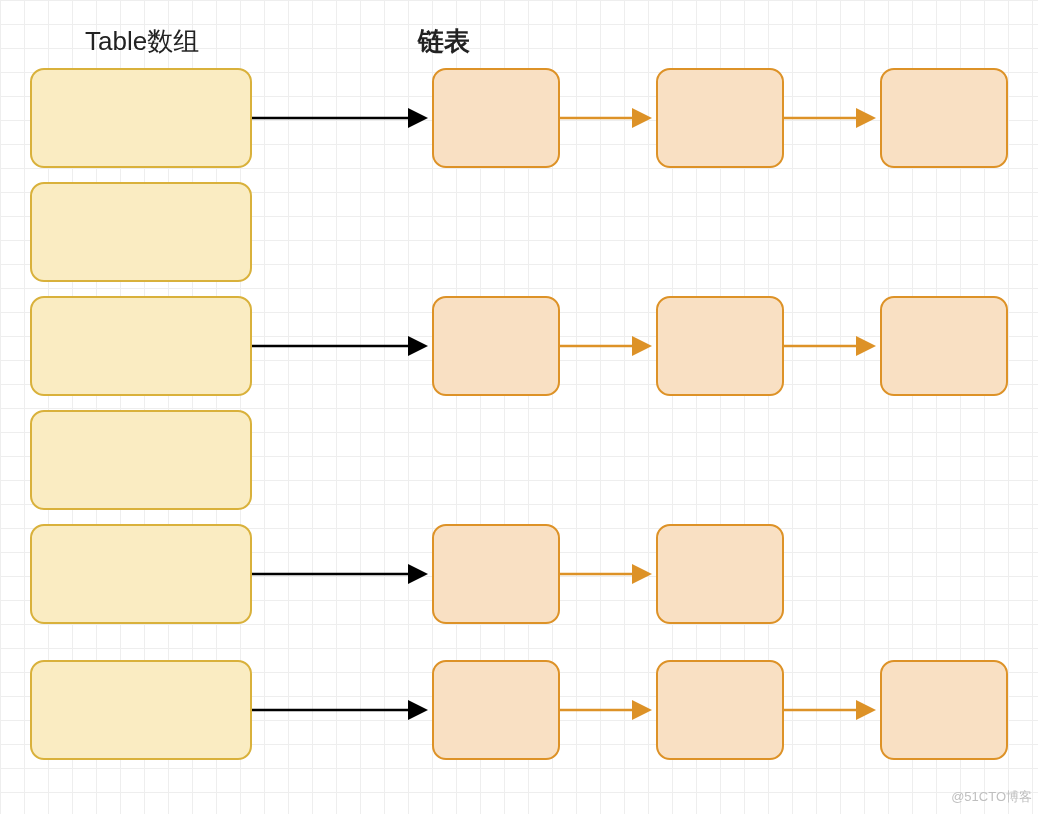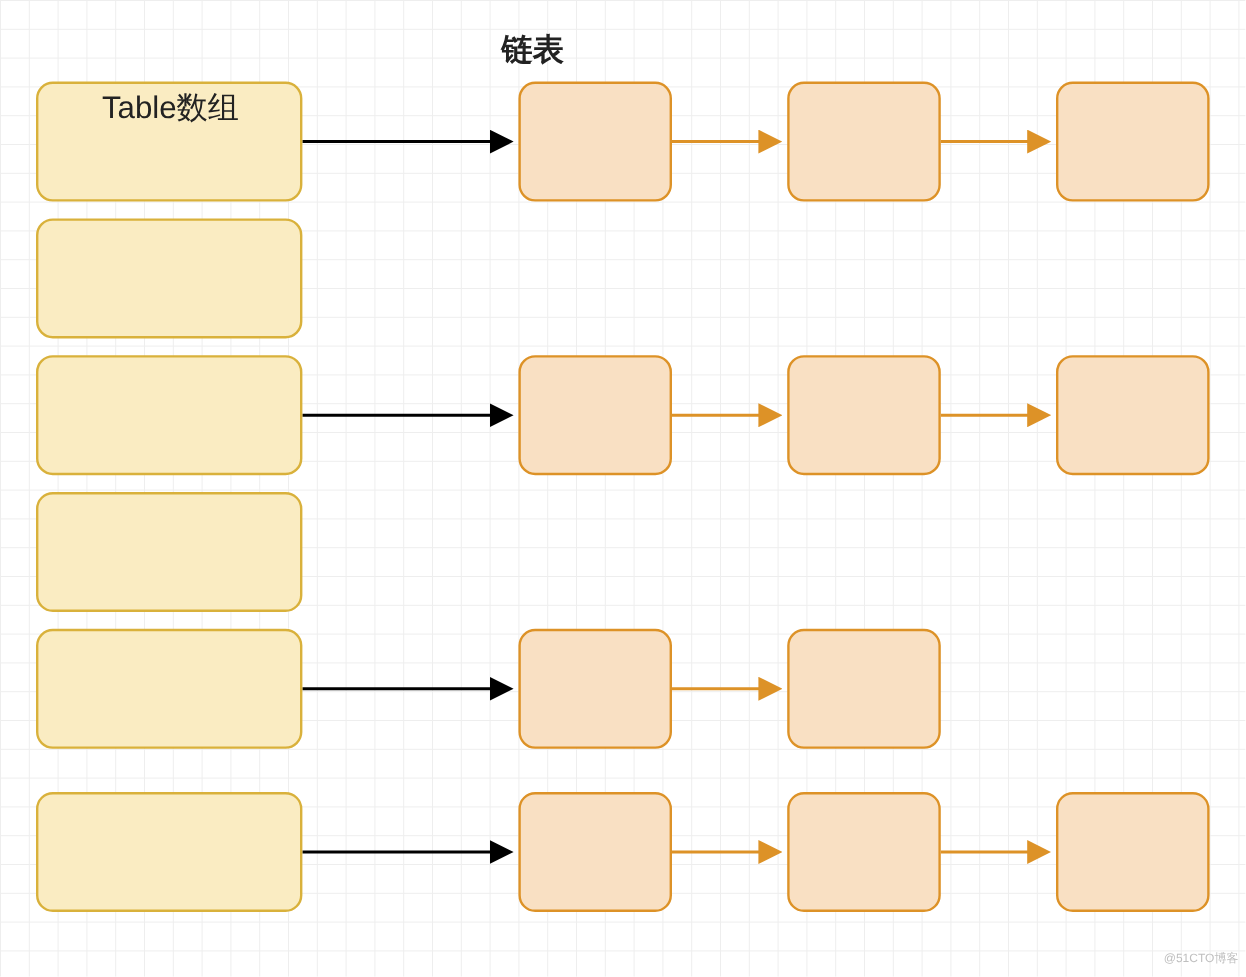--- a/index.html
+++ b/index.html
@@ -50,30 +50,30 @@
       width: 1038px;
       height: 814px;
       z-index: 1;
       pointer-events: none;
     }
     .watermark {
       position: absolute;
       right: 6px;
       bottom: 8px;
       color: #bfbfbf;
-      font-size: 10px;
+      font-size: 13px;
       z-index: 4;
     }
   </style>
 </head>
 <body>
 
 <div class="grid-bg"></div>
 
-<div class="label" style="left:85px; top:24px;margin-top:48px;">Table数组</div>
+<div class="label" style="left:85px; top:24px;">Table数组</div>
 <div class="label" style="left:418px; top:24px;font-weight:bold;">链表</div>
 
 <div class="table-box" style="left:30px; top:68px;"></div>
 <div class="table-box" style="left:30px; top:182px;"></div>
 <div class="table-box" style="left:30px; top:296px;"></div>
 <div class="table-box" style="left:30px; top:410px;"></div>
 <div class="table-box" style="left:30px; top:524px;"></div>
 <div class="table-box" style="left:30px; top:660px;"></div>
 
 <div class="node-box" style="left:432px; top:68px;"></div>

